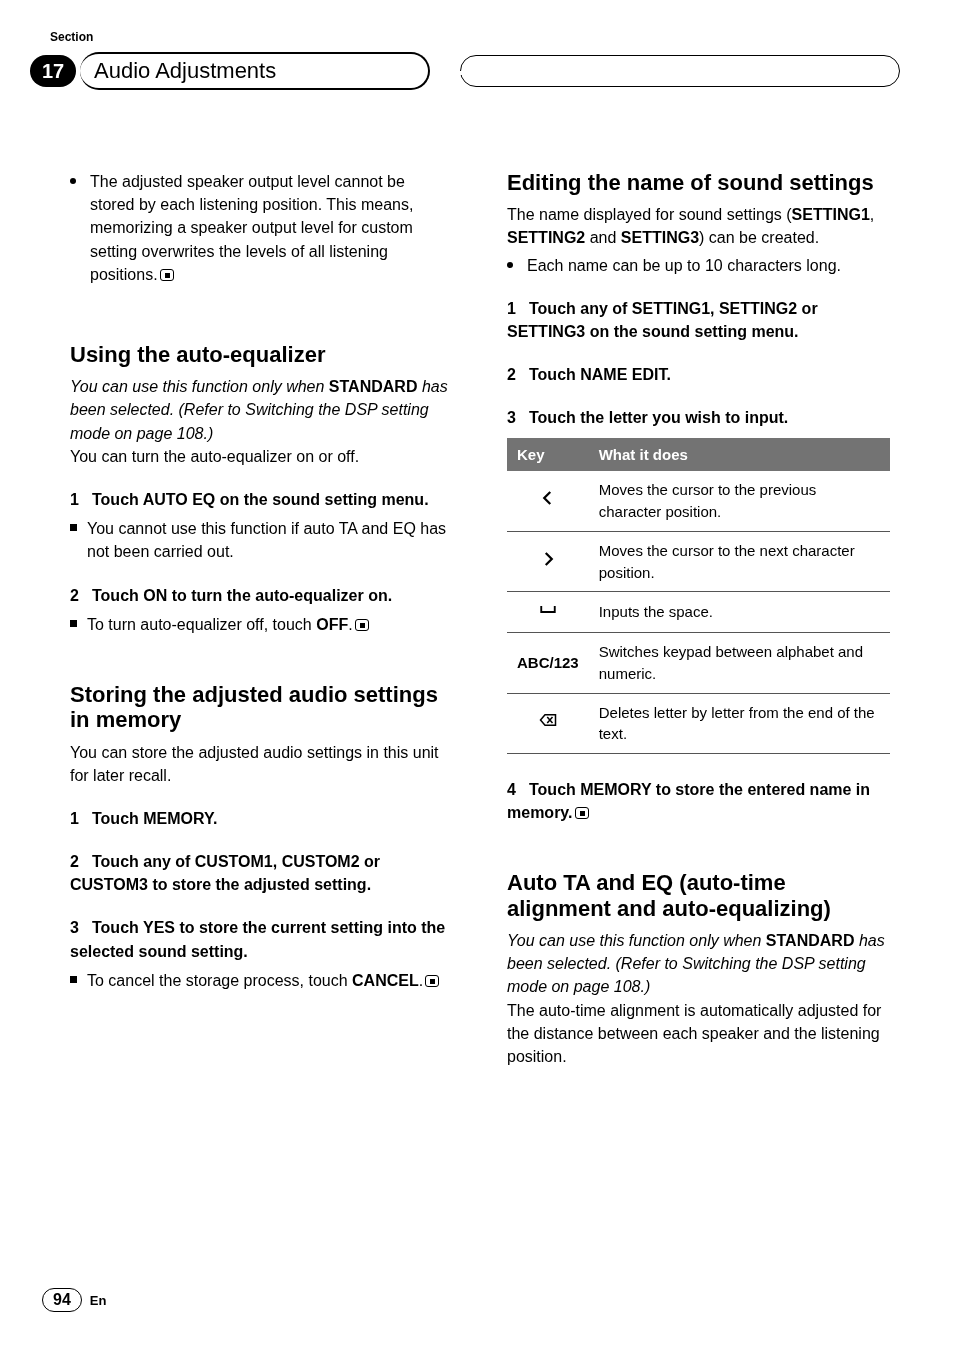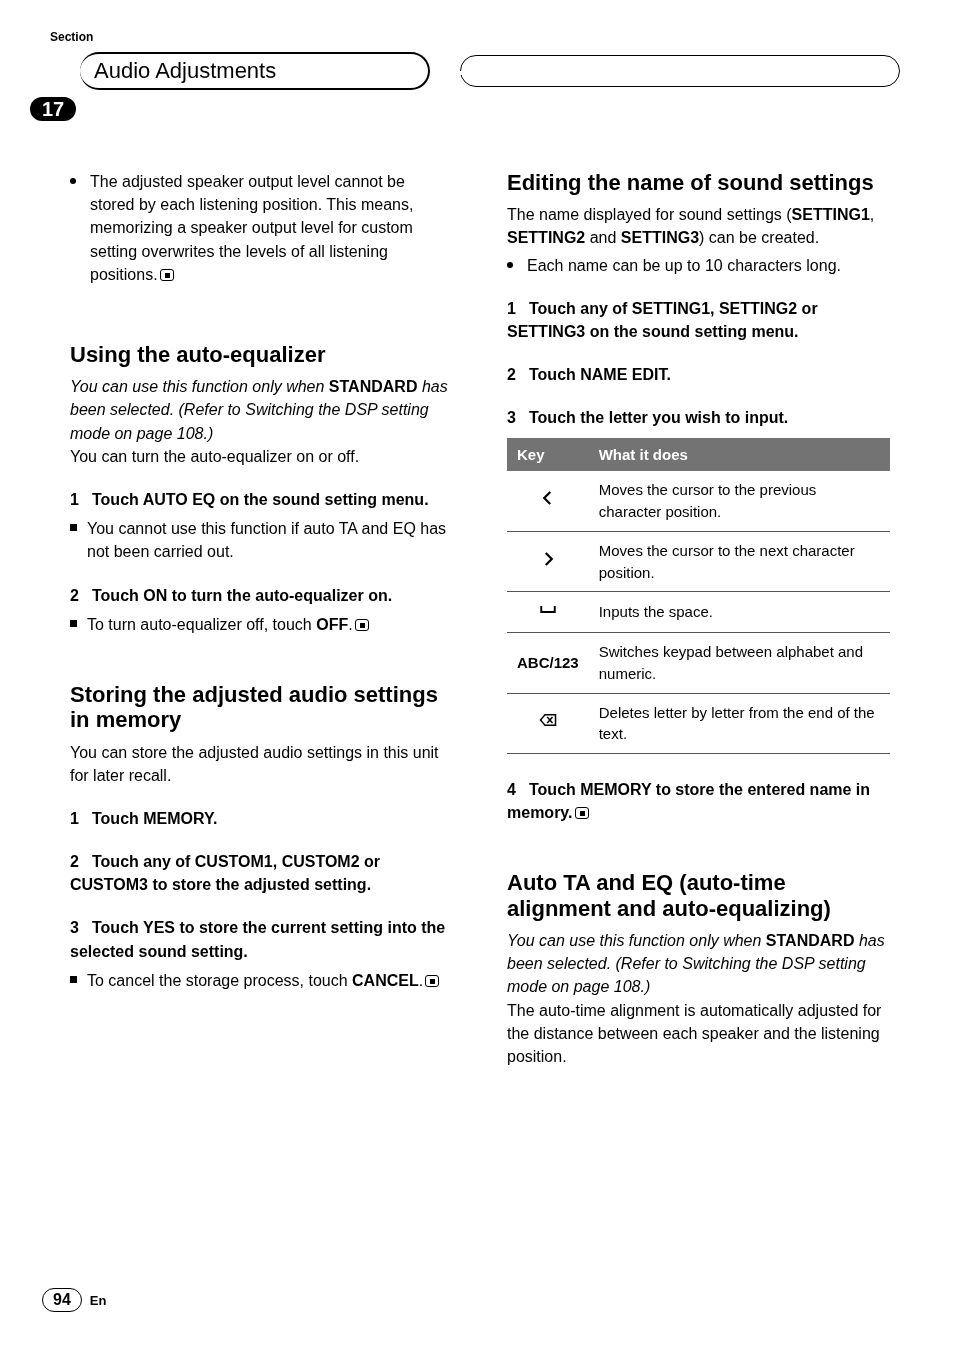--- a/index.html
+++ b/index.html
@@ -1,21 +1,21 @@
 <!DOCTYPE html>
 <html><head>
 <meta charset="utf-8">
 <style>
   * { box-sizing: border-box; margin: 0; padding: 0; }
   html, body { width: 954px; height: 1352px; background: #fff; font-family: Arial, Helvetica, sans-serif; color: #000; }
   .page { position: relative; width: 954px; height: 1352px; padding: 30px 60px 36px 60px; }
 
   
   .hdr-section-label { position: absolute; top: 30px; left: 50px; font-size: 12px; font-weight: bold; }
-  .hdr-badge { position: absolute; top: 55px; left: 30px; width: 46px; height: 24px; background: #000; border-radius: 16px; color: #fff; font-weight: bold; font-size: 20px; display: flex; align-items: center; justify-content: center; margin-top: 42px; }
+  .hdr-badge { position: absolute; top: 55px; left: 30px; width: 46px; height: 32px; background: #000; border-radius: 16px; color: #fff; font-weight: bold; font-size: 20px; display: flex; align-items: center; justify-content: center; }
   .hdr-title-wrap { position: absolute; top: 52px; left: 80px; height: 38px; border: 2px solid #000; border-radius: 19px; padding: 0 40px 0 14px; display: flex; align-items: center; width: 350px; border-left: none; }
   .hdr-title { font-size: 22px; font-weight: 400; }
   .hdr-blank { position: absolute; top: 55px; left: 460px; width: 440px; height: 32px; border: 1.5px solid #000; border-radius: 16px; }
   .hdr-blank::after{content:"";position:absolute;left:-2px;top:50%;width:4px;height:4px;background:#fff;}
 
   
   .cols { display: flex; gap: 54px; position: absolute; top: 170px; left: 70px; width: 820px; }
   .col { width: 390px; font-size: 16px; line-height: 1.45; }
 
   .bullet-row { display: flex; gap: 14px; margin-bottom: 10px; }

